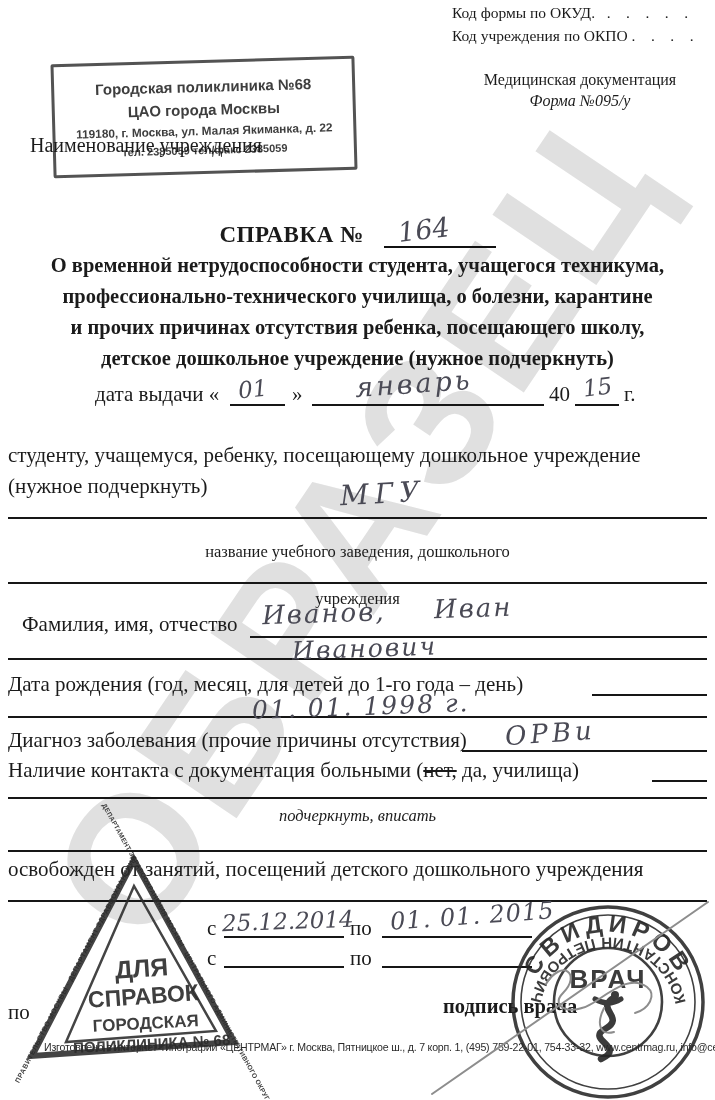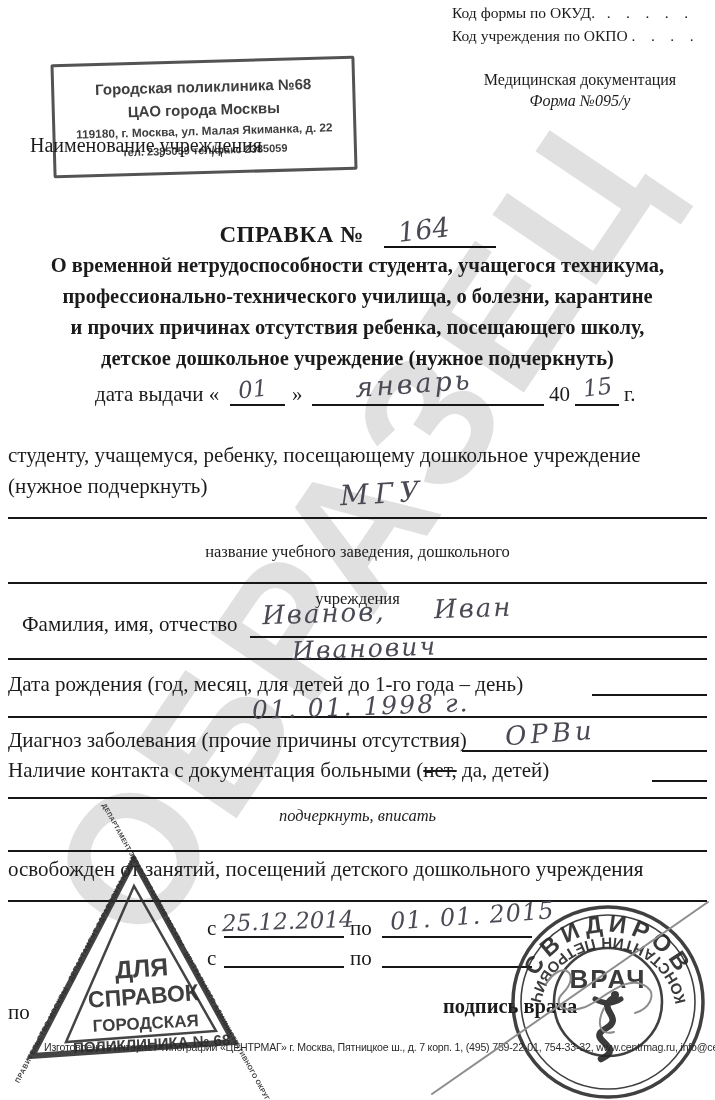--- a/index.html
+++ b/index.html
@@ -125,21 +125,21 @@
   <div class="abs body-line" style="left:8px;top:672px;">Дата рождения (год, месяц, для детей до 1-го года – день)</div>
   <div class="rule" style="left:592px;top:672px;width:115px;height:22px;"></div>
   <div class="hand" style="left:252px;top:692px;font-size:25px;letter-spacing:2px;transform:rotate(-2deg);">01. 01. 1998 г.</div>
   <div class="rule" style="left:8px;top:694px;width:699px;height:22px;"></div>
 
   <div class="abs body-line" style="left:8px;top:728px;">Диагноз заболевания (прочие причины отсутствия)</div>
   <div class="rule" style="left:462px;top:728px;width:245px;height:22px;"></div>
   <div class="hand" style="left:505px;top:718px;font-size:26px;letter-spacing:4px;transform:rotate(-4deg);">ОРВи</div>
 
   <div class="abs body-line" style="left:8px;top:758px;">
-    <span>Наличие контакта с документация больными (</span><span class="struck">нет,</span><span> да, детей)</span>
+    <span>Наличие контакта с документация больными (</span><span class="struck">нет,</span><span> да, училища)</span>
   </div>
   <div class="rule" style="left:652px;top:758px;width:55px;height:22px;"></div>
 
   <div class="rule" style="left:8px;top:775px;width:699px;height:22px;"></div>
   <div class="abs cap" style="top:806px;font-style:italic;">подчеркнуть, вписать</div>
 
   <div class="rule" style="left:8px;top:828px;width:699px;height:22px;"></div>
   <div class="abs body-line" style="left:8px;top:857px;">освобожден от занятий, посещений детского дошкольного учреждения</div>
   <div class="rule" style="left:8px;top:878px;width:699px;height:22px;"></div>
 

